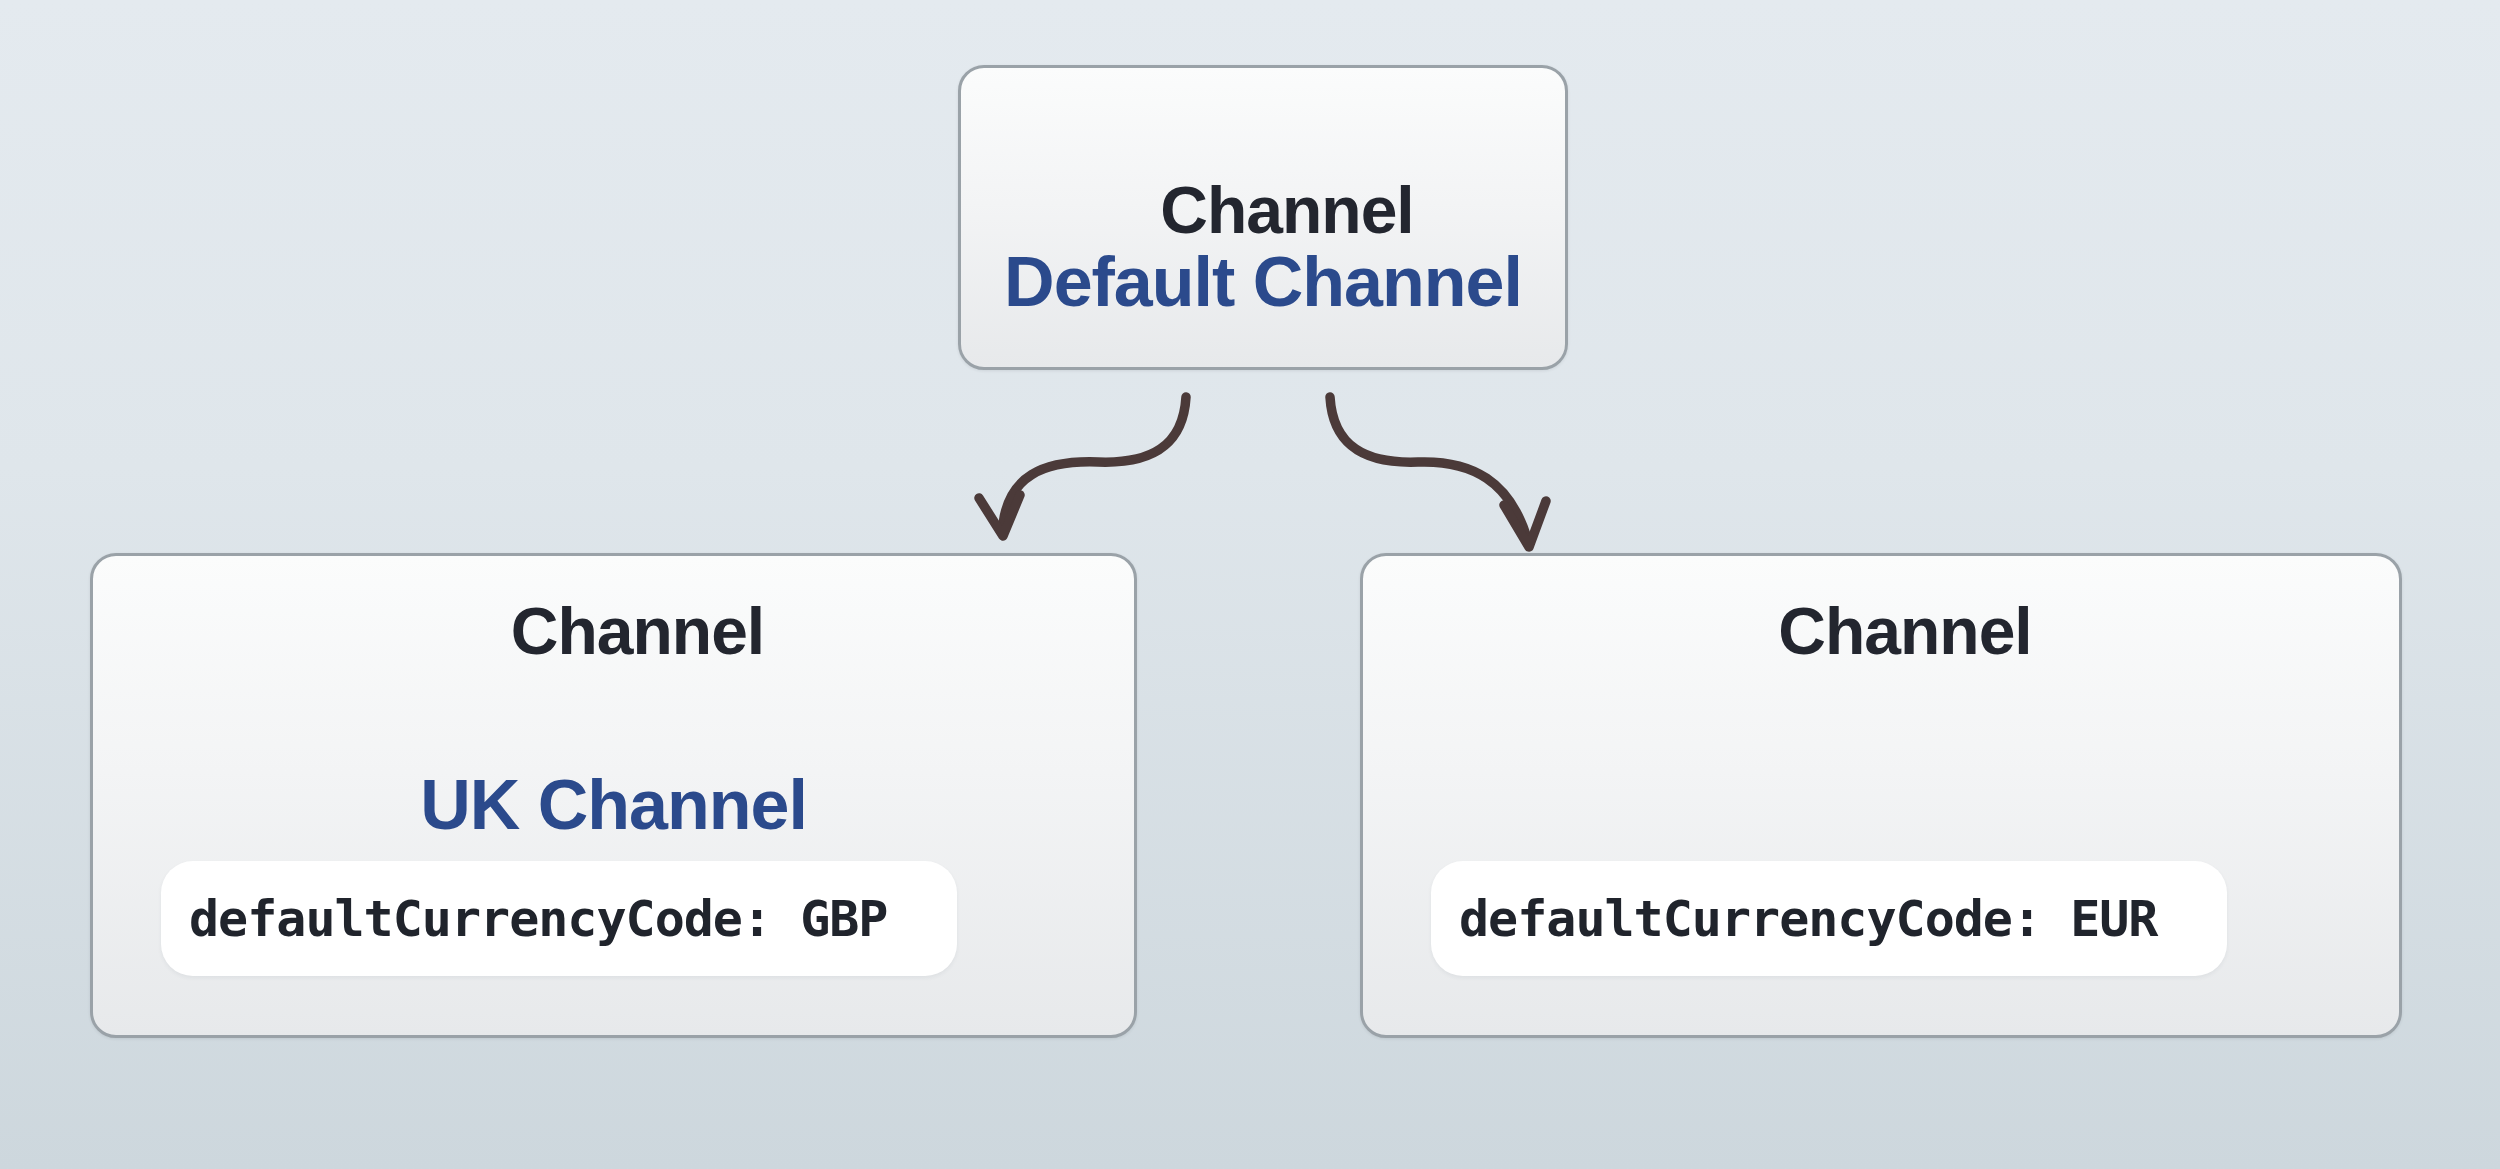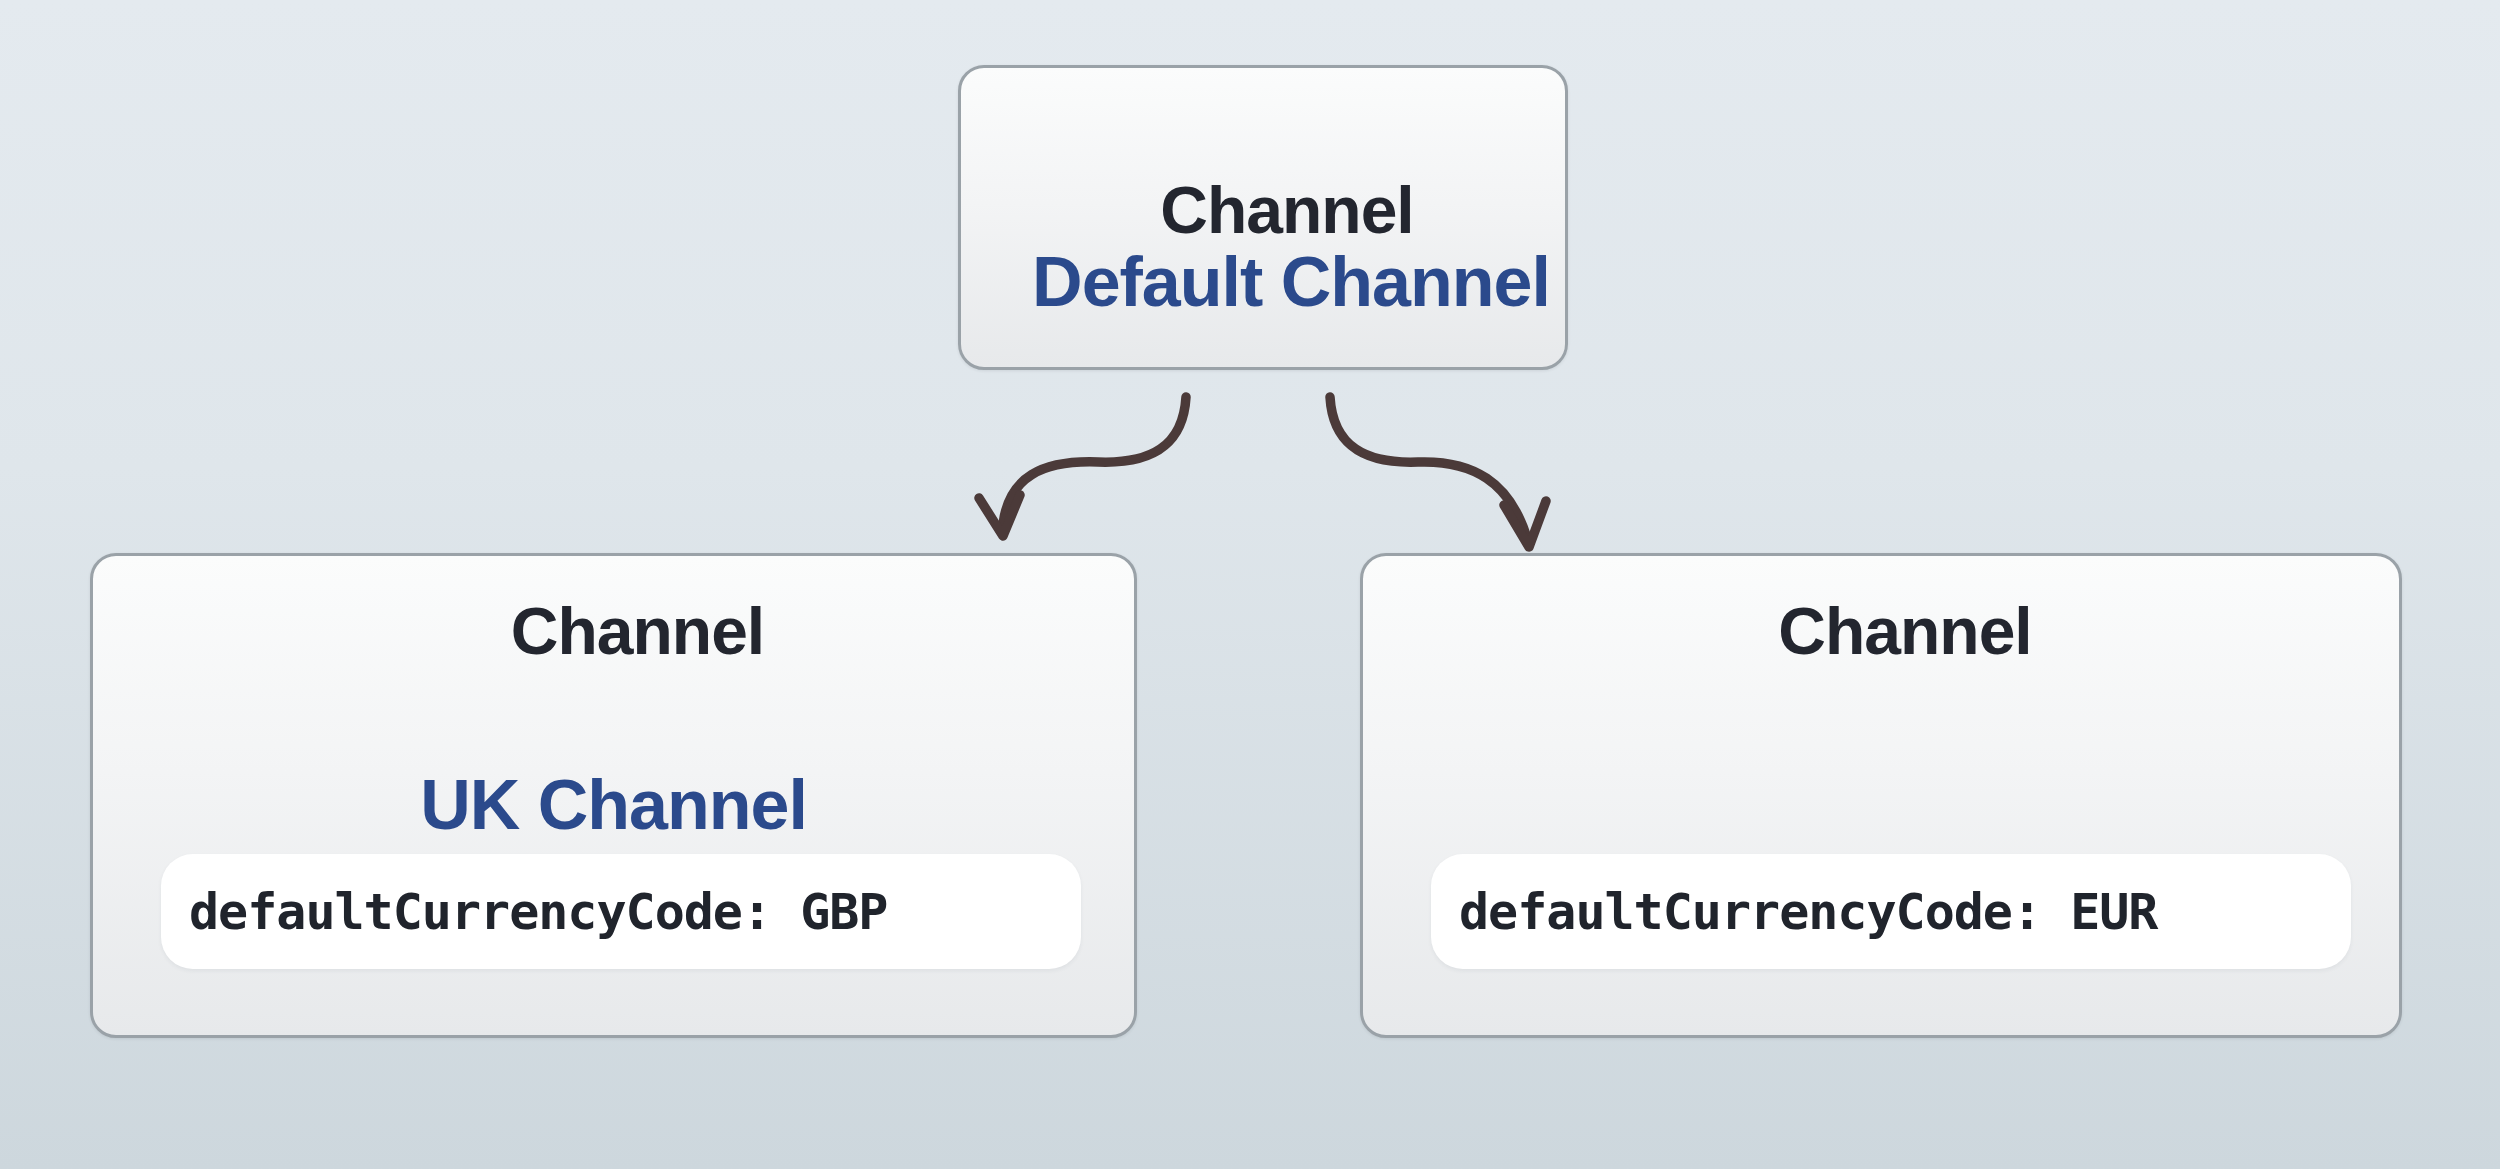--- a/index.html
+++ b/index.html
@@ -61,27 +61,27 @@
     font-family: "DejaVu Sans Mono", monospace;
     font-weight: bold;
     font-size: 50px;
     letter-spacing: -1px;
     color: #20242c;
     white-space: pre;
   }
   
   #root-node   { left: 958px;  top: 65px;  width: 610px;  height: 305px; }
   #root-node .node-title    { top: 109px; }
-  #root-node .node-subtitle { top: 179px; padding-left: 28px; }
+  #root-node .node-subtitle { top: 179px; }
 
   #uk-node     { left: 90px;   top: 553px; width: 1047px; height: 485px; }
   #de-node     { left: 1360px; top: 553px; width: 1042px; height: 485px; }
   .child .node-title    { top: 42px; }
   .child .node-subtitle { top: 174px; margin-top: 40px; }
-  .child .attr-pill     { top: 298px; left: 68px; width: 920px; }
+  .child .attr-pill     { top: 305px; left: 68px; width: 796px; }
 
   .edges {
     position: absolute;
     left: 0; top: 0;
     width: 2500px;
     height: 1169px;
     pointer-events: none;
   }
   .edges path {
     fill: none;

